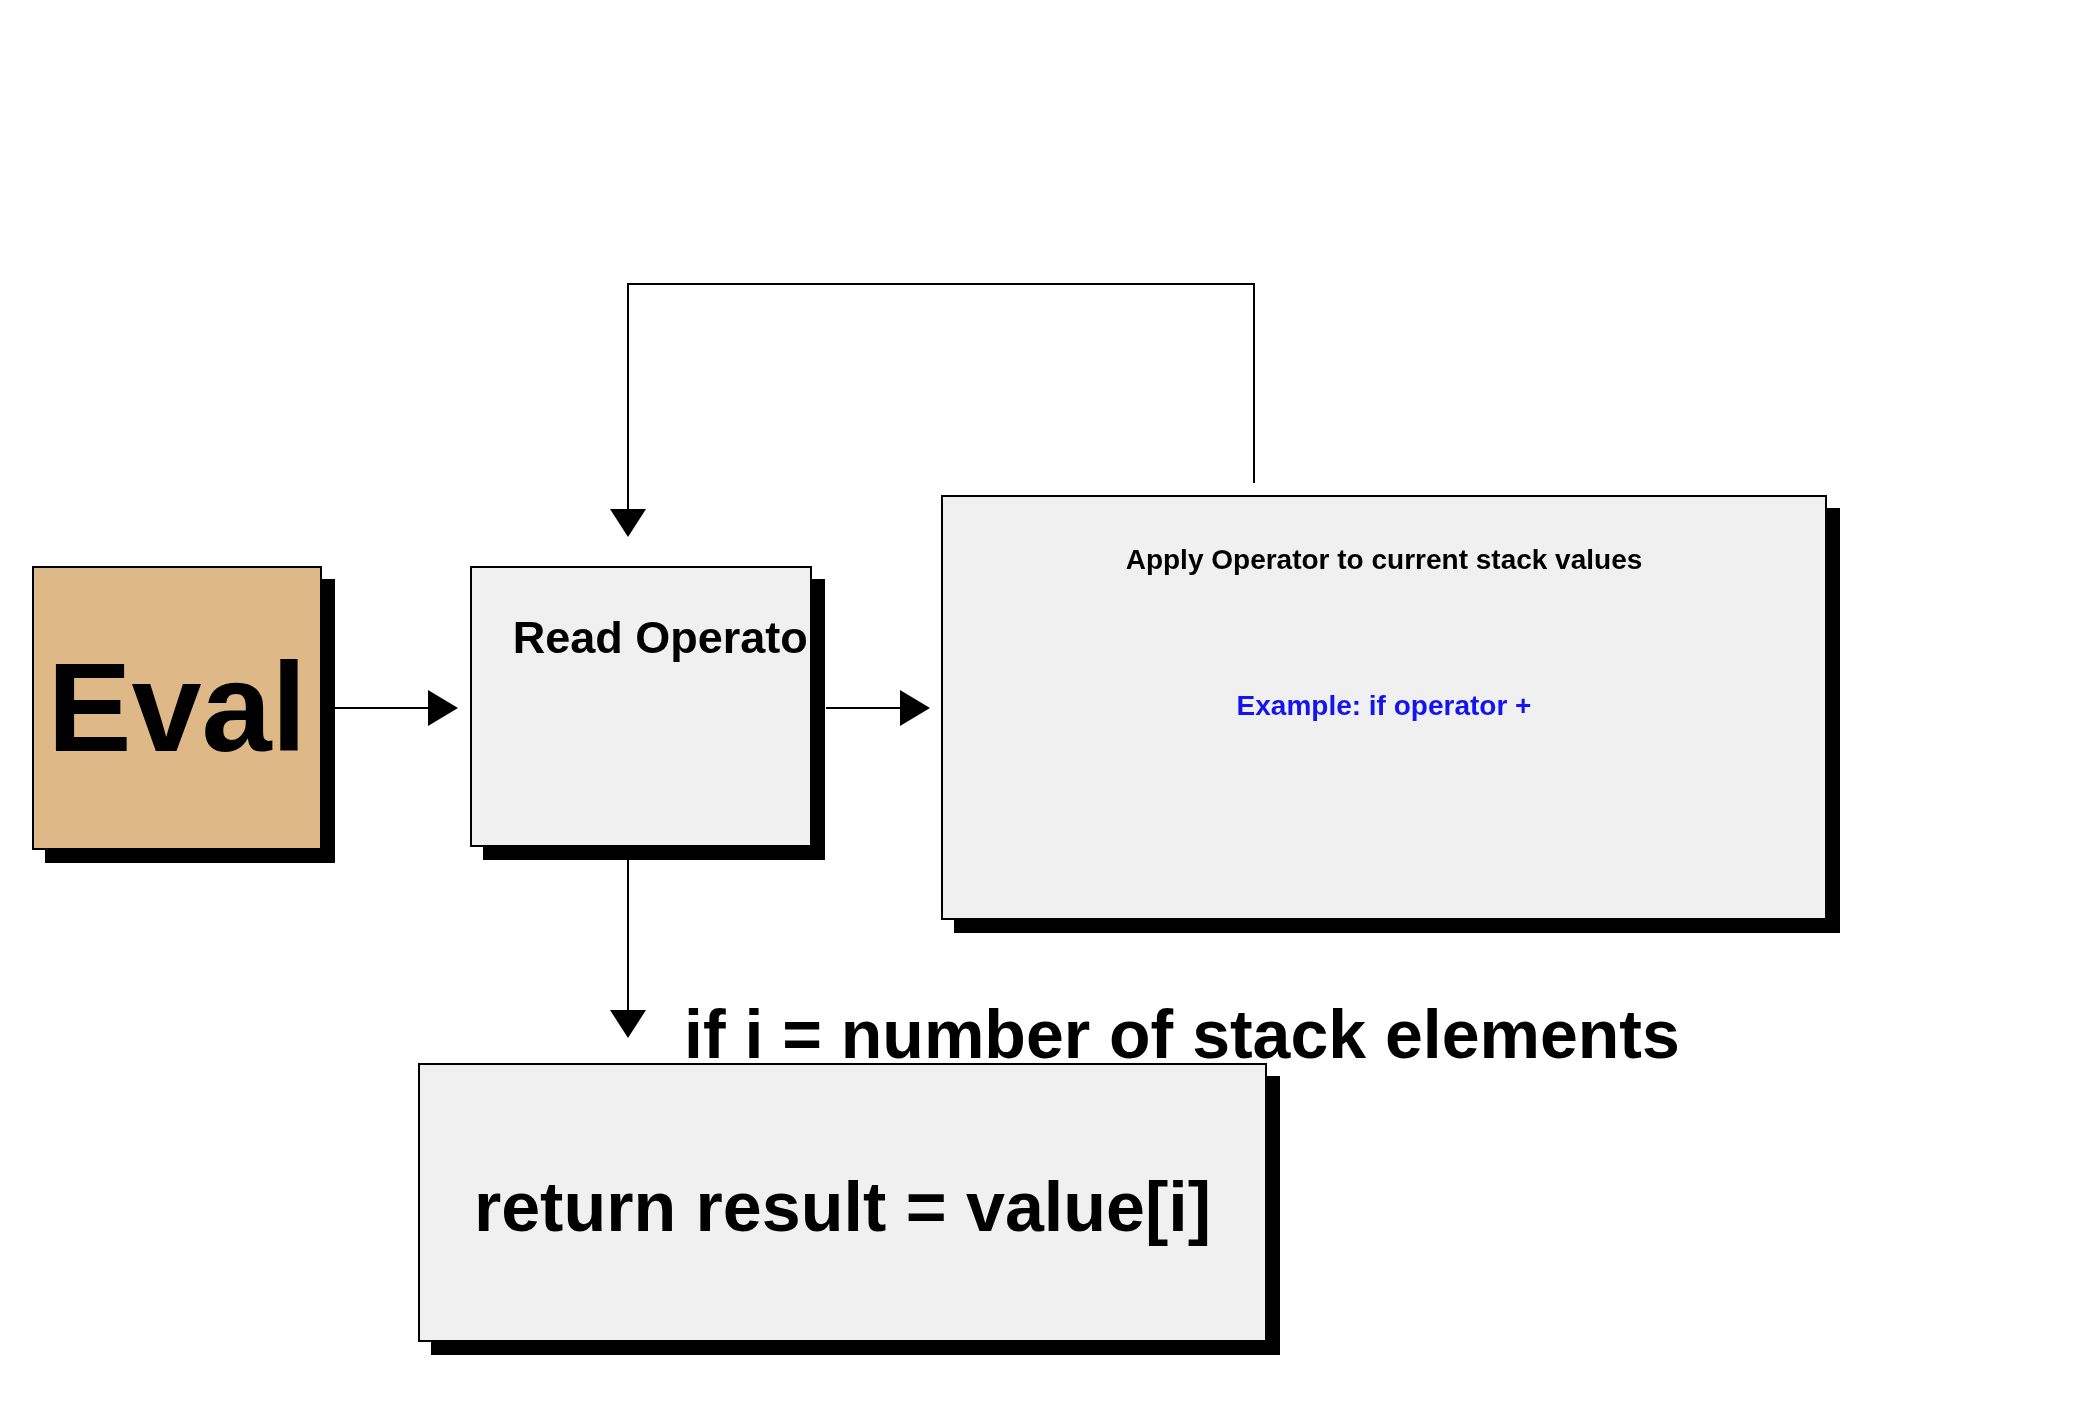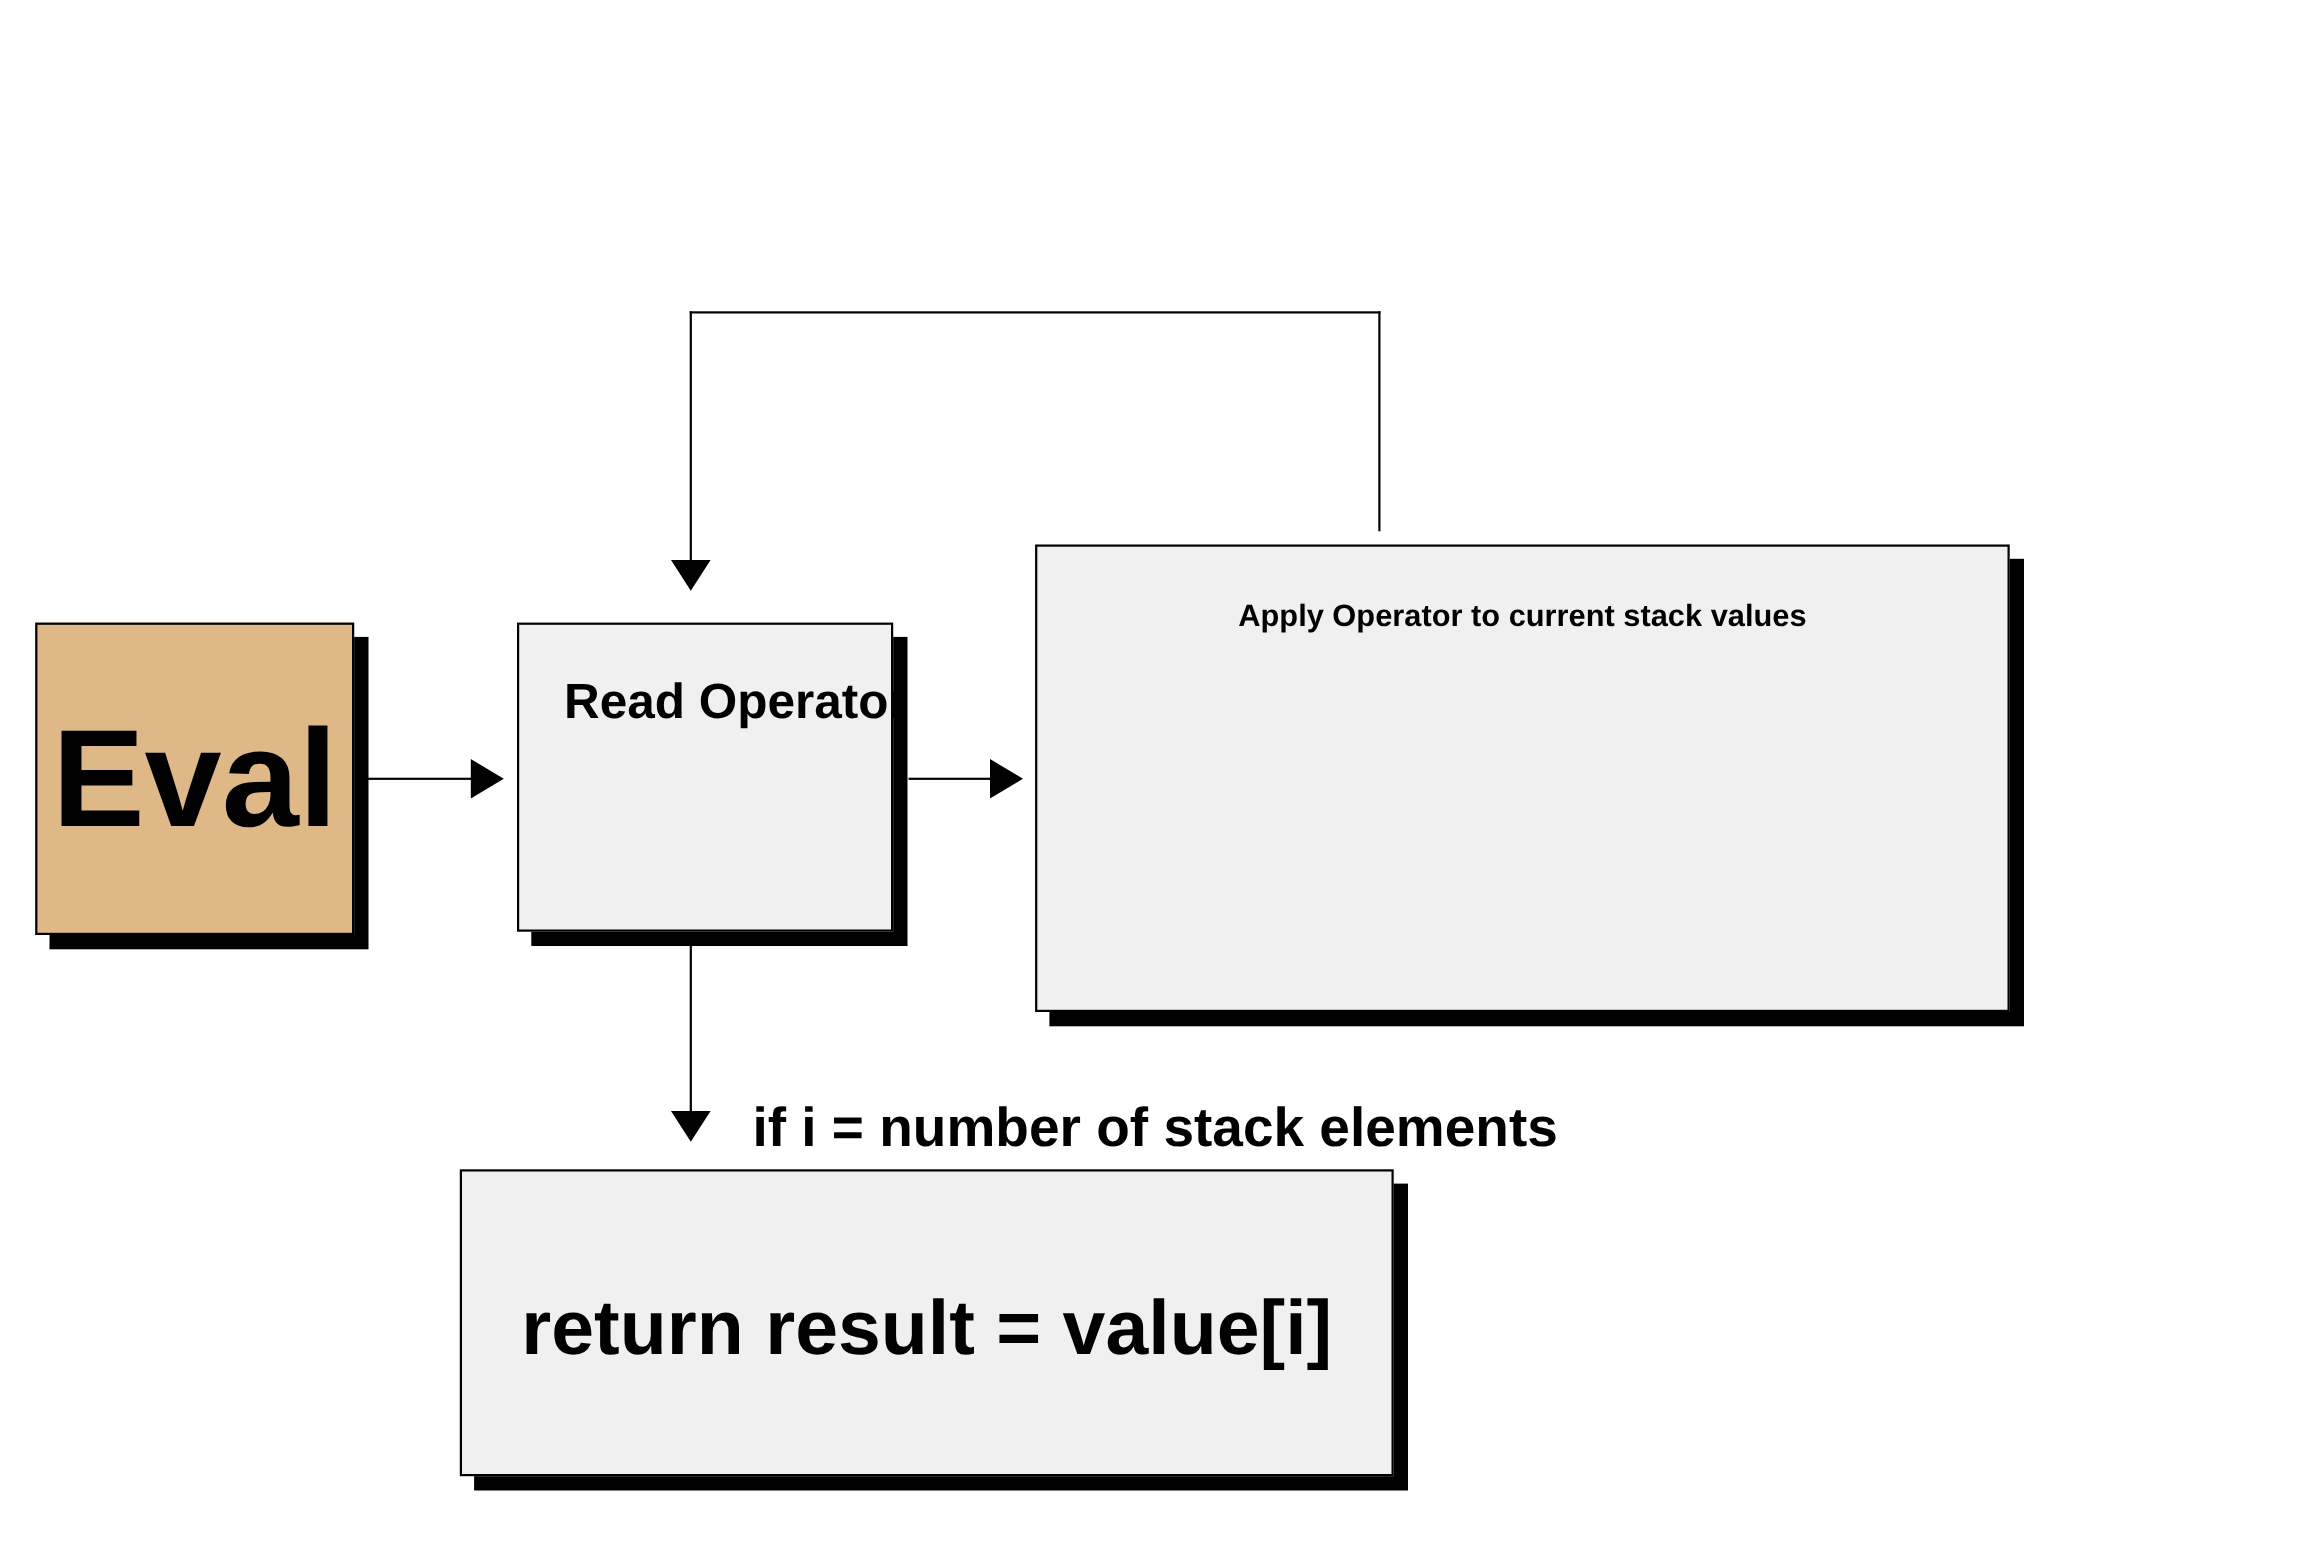--- a/index.html
+++ b/index.html
@@ -48,21 +48,21 @@
   .apply .al1{top:49px; color:var(--ink);}
   .apply .al2{top:195px; color:var(--blue);}
   .apply .al3{top:342px; color:var(--red);}
   .return{
     left:418px; top:1063px; width:849px; height:279px;
     display:flex; align-items:center; justify-content:center;
   }
   .return span{font-size:70px; line-height:1; padding-top:8px;}
   .cond-label{
     position:absolute; left:684px; top:1000px;
-    font-size:50px; line-height:1; white-space:nowrap;
+    font-size:68px; line-height:1; white-space:nowrap;
   }
   .hline,.vline{position:absolute; background:var(--ink);}
   .hline{height:2px;}
   .vline{width:2px;}
   .head{position:absolute; width:0; height:0;}
   .head-right{
     border-top:18px solid transparent;
     border-bottom:18px solid transparent;
     border-left:30px solid var(--ink);
   }
@@ -80,20 +80,21 @@
   <div class="box eval">
     <span>Eval</span>
   </div>
 
   <div class="box gray read">
     <span class="rl1">Read Operator</span>
   </div>
 
   <div class="box gray apply">
     <span class="al1">Apply Operator to current stack values</span>
+    <span class="al2">Example: if operator +</span>
   </div>
 
   <div class="cond-label">if i = number of stack elements</div>
 
   <div class="box gray return">
     <span>return result = value[i]</span>
   </div>
 
   <div class="hline" style="left:326px; top:707px; width:104px;"></div>
   <div class="head head-right" style="left:428px; top:690px;"></div>

